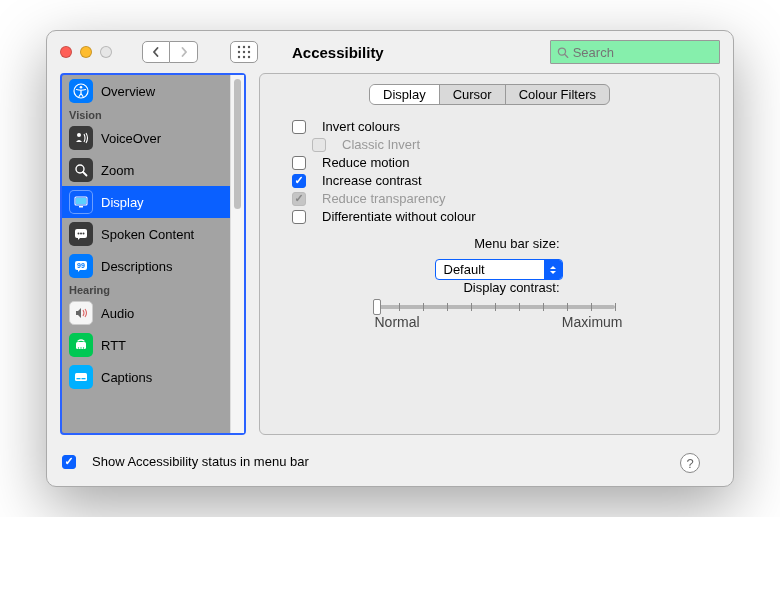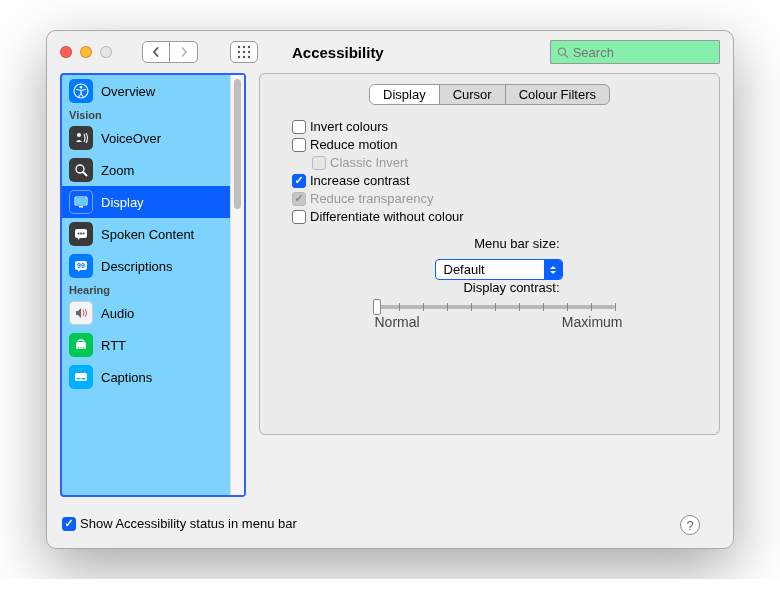--- a/index.html
+++ b/index.html
@@ -48,24 +48,24 @@
 .search {
   margin-left:auto;
   width: 170px; height:24px;
   border:1px solid #999; border-radius:1px;
   background:#86efac; display:flex; align-items:center;
   padding: 0 6px; gap:4px;
 }
 .search input { border:none; outline:none; font-size:13px; width:100%; background:transparent; }
 .content { display:flex; padding: 0 13px 10px 13px; gap:13px; }
 .sidebar {
-  width: 186px; height: 424px;
+  width: 186px; height: 362px;
   border: 2.5px solid #2a62ff;
   border-radius: 4px;
-  background:#7dd3fc;
+  background:#a3a3a3;
   display:flex; position:relative;
 }
 .sb-inner { overflow:hidden; flex:1; display:flex; flex-direction:column; }
 .sb-scroll { width:14px; background:#f5f5f5; border-left:1px solid #ddd; position:relative; }
 .sb-thumb {
   position:absolute; left:3px; right:3px; top:4px; height:130px;
   background:#bfbfbf; border-radius:4px;
 }
 .sb-cat { font-size:11px; font-weight:700; color:#444; padding:2px 7px 1px 7px; }
 .sb-item {
@@ -100,21 +100,21 @@
   overflow:hidden; background:#d9d9d9;
 }
 .seg-btn {
   padding: 2px 13px; font-size:13px; border-right:1px solid #999;
   cursor:default;
 }
 .seg-btn:last-child { border-right:none; }
 .seg-btn.active { background:#fff; }
 
 .form { padding-left: 18px; }
-.chk-row { display:flex; align-items:center; gap:4px; margin-bottom:3px; }
+.chk-row { display:flex; align-items:center; gap:16px; margin-bottom:3px; }
 .chk {
   width:14px; height:14px; border:1px solid #777; border-radius:3px;
   background:#fff; display:flex; align-items:center; justify-content:center;
 }
 .chk.checked { background:#0a60ff; border-color:#0a60ff; }
 .chk.checked::after { content:"✓"; color:#fff; font-size:11px; font-weight:700; line-height:1; }
 .chk.disabled { background:#e6e6e6; border-color:#bbb; }
 .chk.disabled.checked { background:#c5c5c5; border-color:#bbb; }
 .chk.disabled.checked::after { color:#888; }
 .lbl.disabled { color:#999; }
@@ -316,27 +316,27 @@
           <div class="seg-btn active">Display</div>
           <div class="seg-btn">Cursor</div>
           <div class="seg-btn">Colour Filters</div>
         </div>
       </div>
       <div class="form">
         <div class="chk-row">
           <span class="chk"></span>
           <span class="lbl">Invert colours</span>
         </div>
-        <div class="chk-row">
-          <span class="chk"></span>
-          <span class="lbl">Reduce motion</span>
-        </div>
         <div class="chk-row indent">
           <span class="chk disabled"></span>
           <span class="lbl disabled">Classic Invert</span>
+        </div>
+        <div class="chk-row">
+          <span class="chk"></span>
+          <span class="lbl">Reduce motion</span>
         </div>
         <div class="chk-row">
           <span class="chk checked"></span>
           <span class="lbl">Increase contrast</span>
         </div>
         <div class="chk-row">
           <span class="chk disabled checked"></span>
           <span class="lbl disabled">Reduce transparency</span>
         </div>
         <div class="chk-row">

